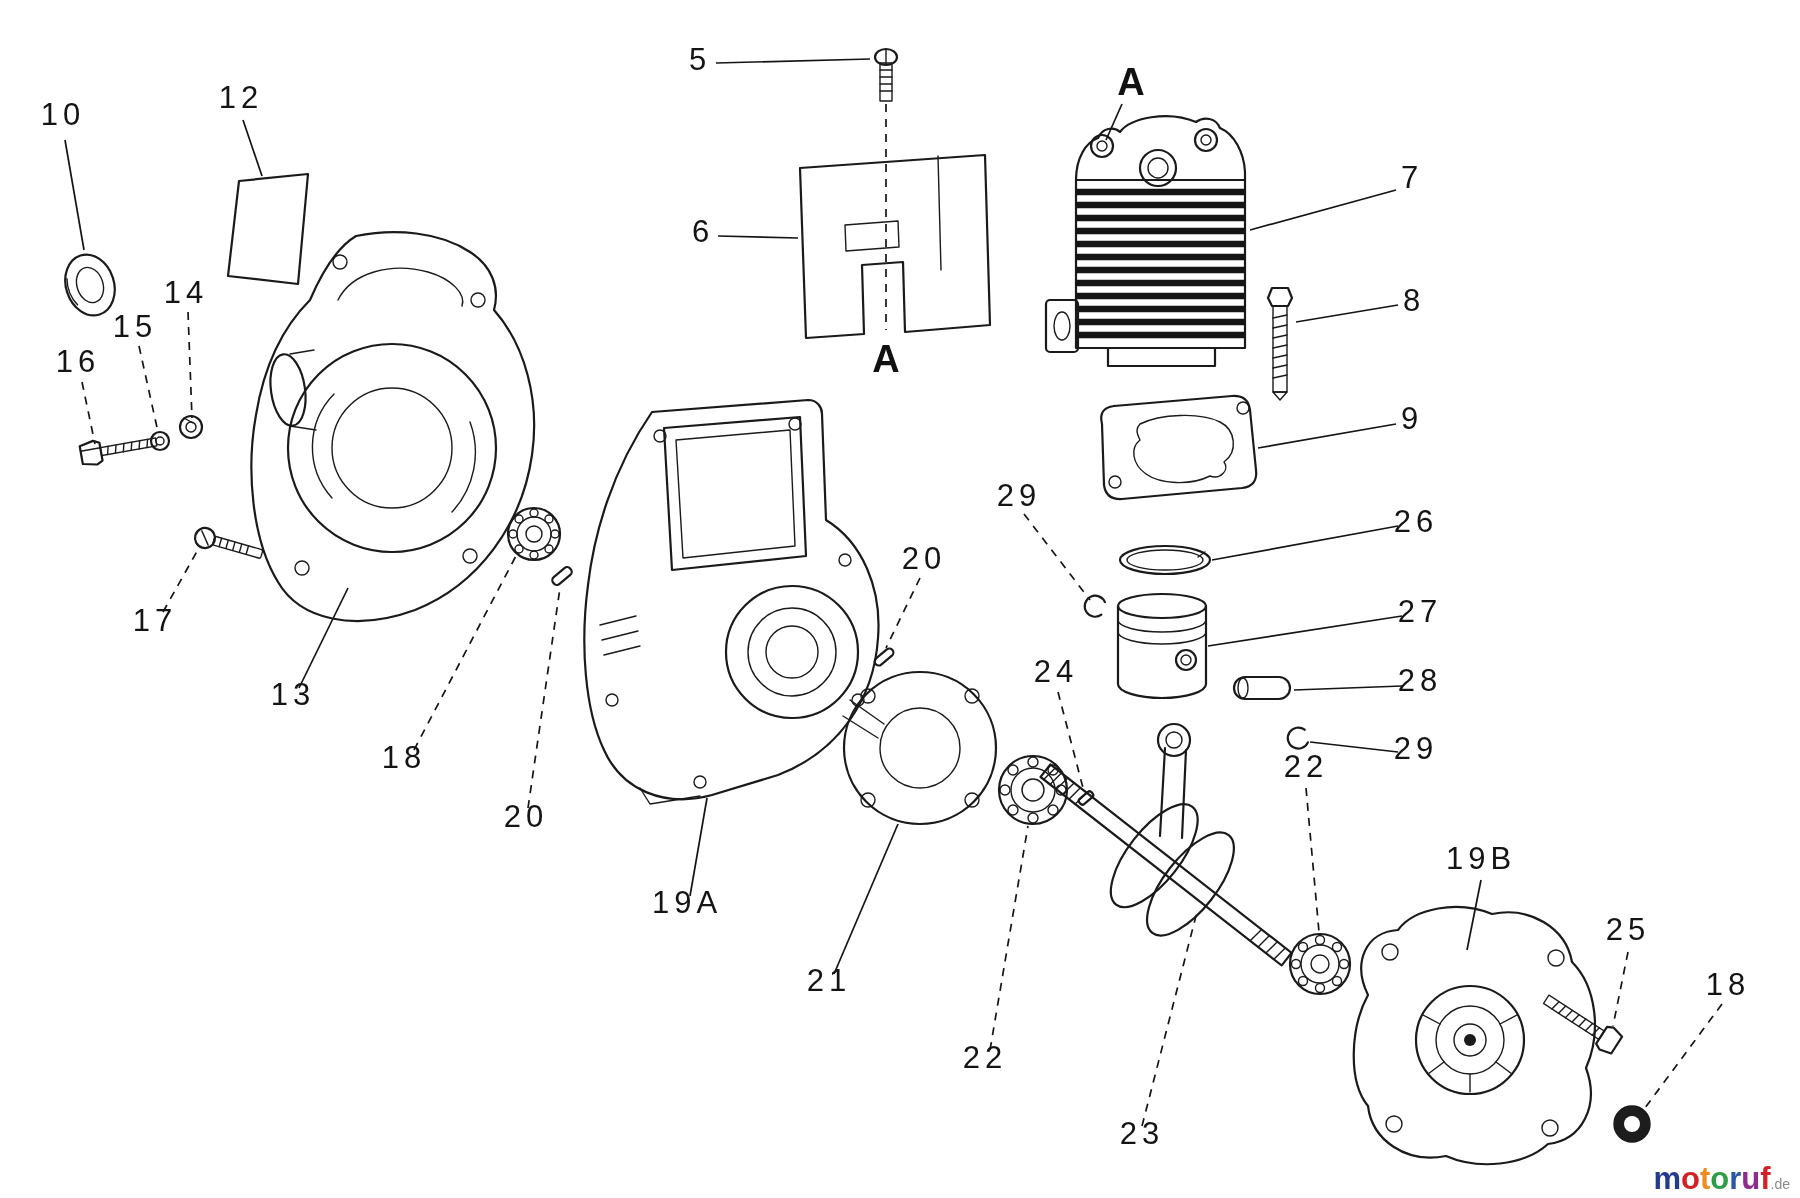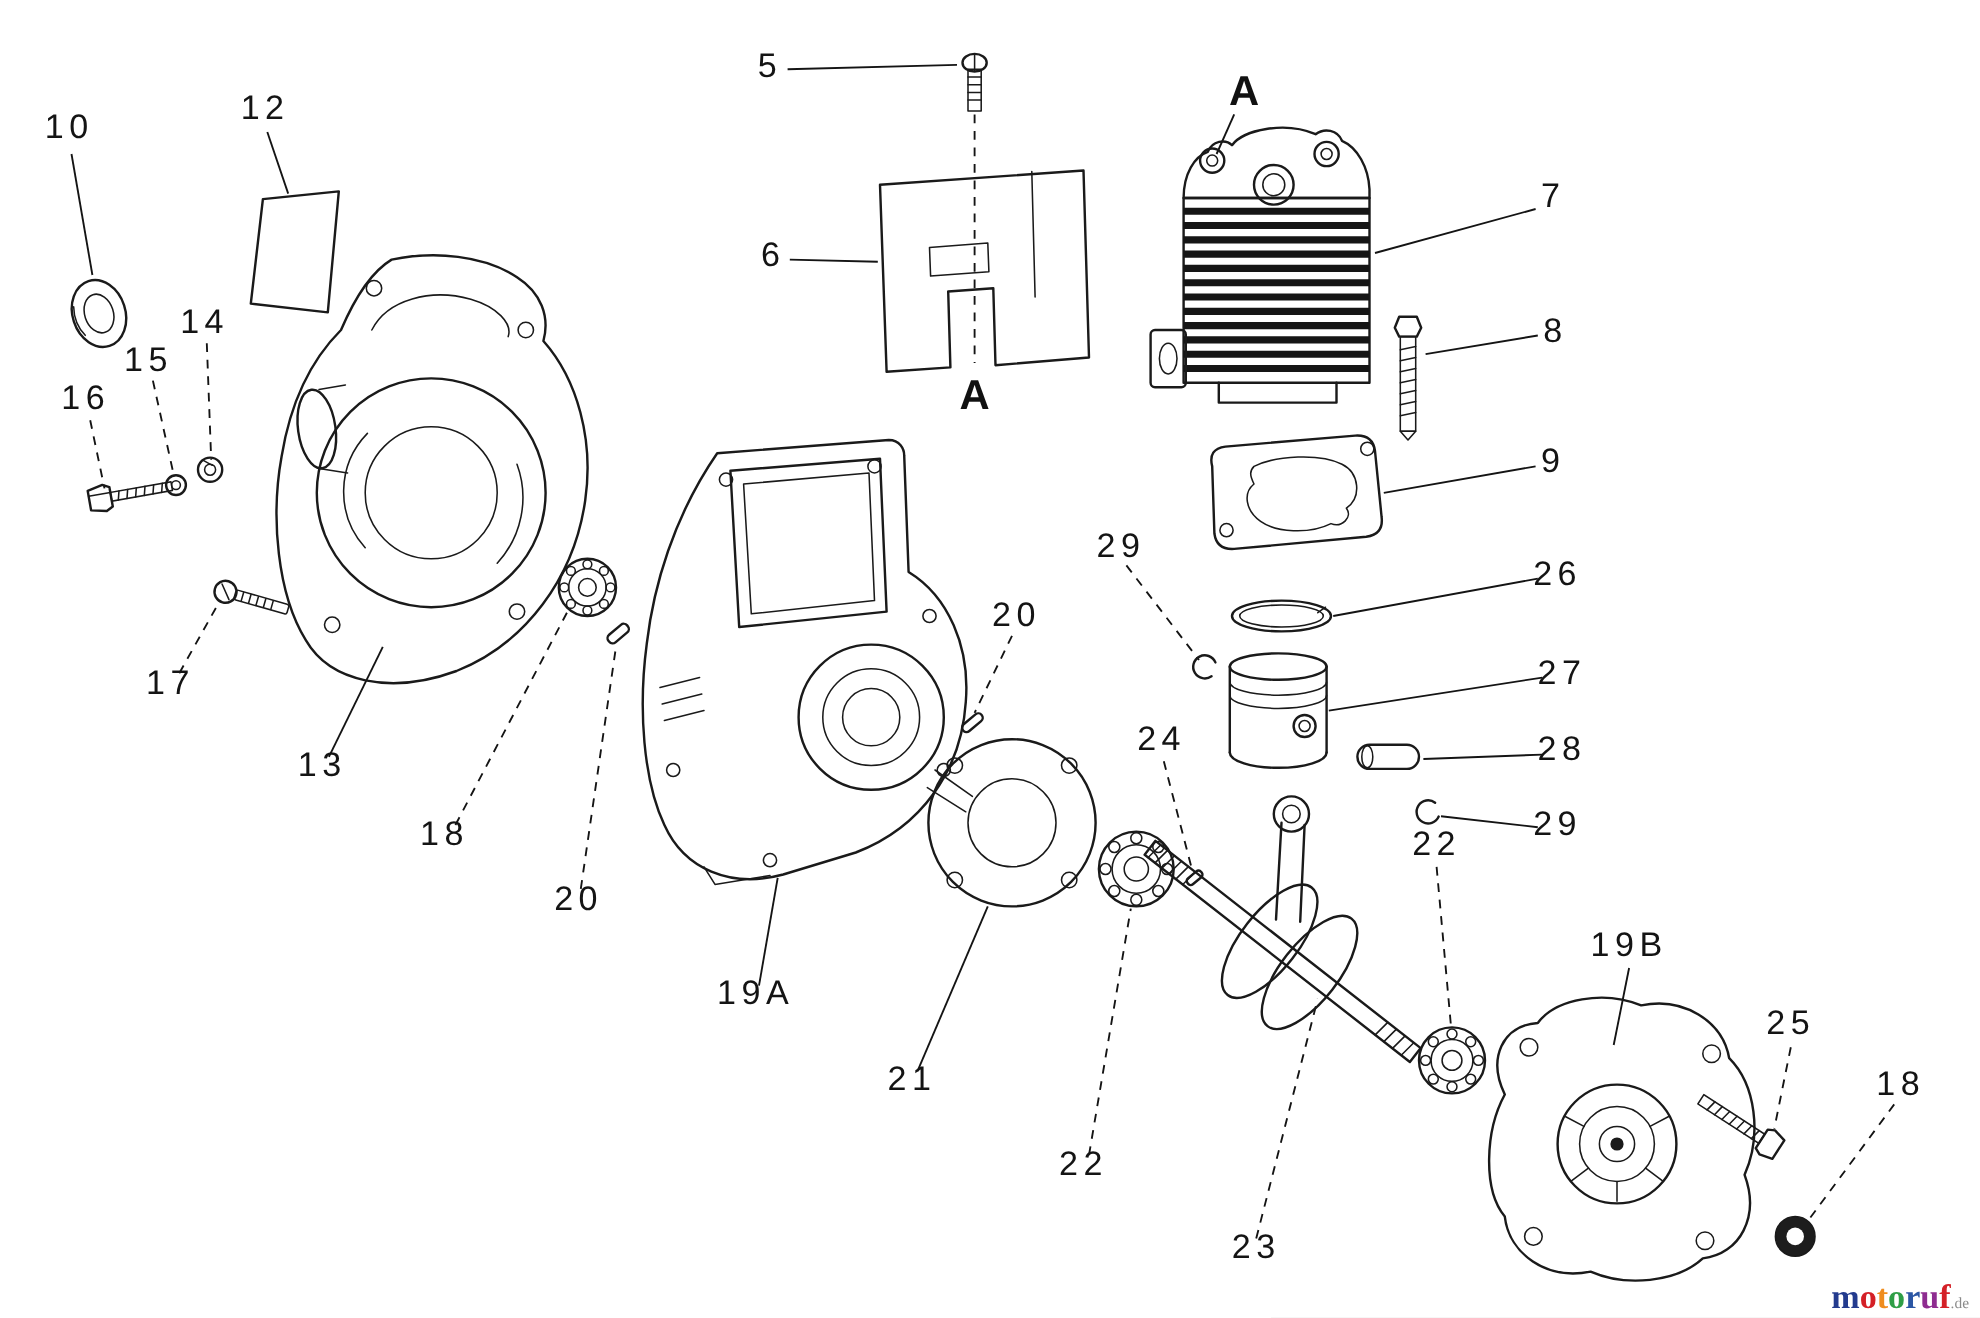--- a/index.html
+++ b/index.html
@@ -10,21 +10,21 @@
   svg{position:absolute;left:0;top:0;}
   .ln{stroke:#1a1a1a;stroke-width:2.2;fill:none;stroke-linejoin:round;stroke-linecap:round;}
   .ln-thin{stroke:#1a1a1a;stroke-width:1.4;fill:none;stroke-linejoin:round;stroke-linecap:round;}
   .fin{stroke:#151515;stroke-width:6.5;}
   .solid{stroke:#141414;stroke-width:1.7;fill:none;}
   .dashed{stroke:#141414;stroke-width:1.7;fill:none;stroke-dasharray:8 7;}
   .callout{font-family:"Liberation Sans",sans-serif;font-size:31px;letter-spacing:5px;fill:#141414;}
   .marker{font-family:"Liberation Sans",sans-serif;font-size:38px;font-weight:700;letter-spacing:0;fill:#111111;}
   .watermark{
     position:absolute;right:10px;bottom:4px;
-    font-family:Liberation Serif, serif;font-weight:bold;font-size:31px;line-height:1;
+    font-family:Liberation Sans, sans-serif;font-weight:bold;font-size:31px;line-height:1;
     user-select:none;
     margin-top:20px;
   }
   .watermark .suffix{font-size:14px;font-weight:normal;}
 </style>
 </head>
 <body>
 
 <div class="page">
 <svg width="1800" height="1198" viewBox="0 0 1800 1198">

